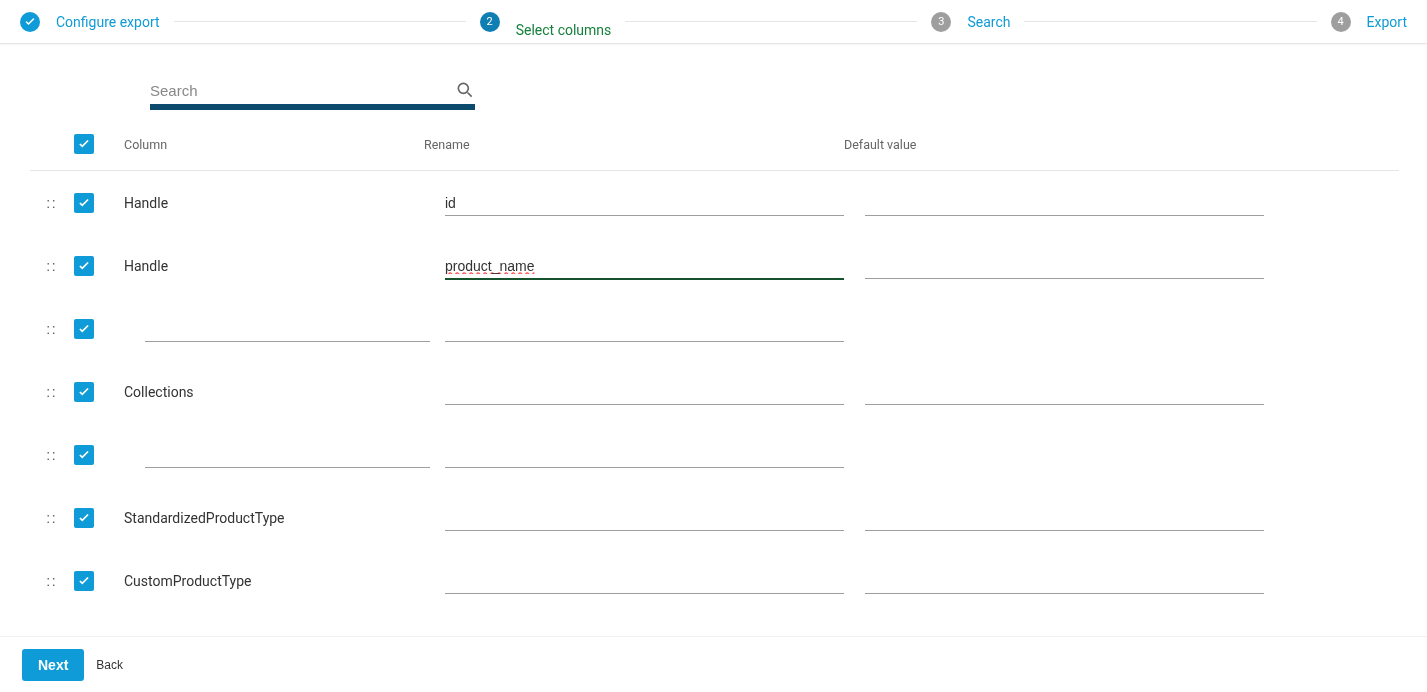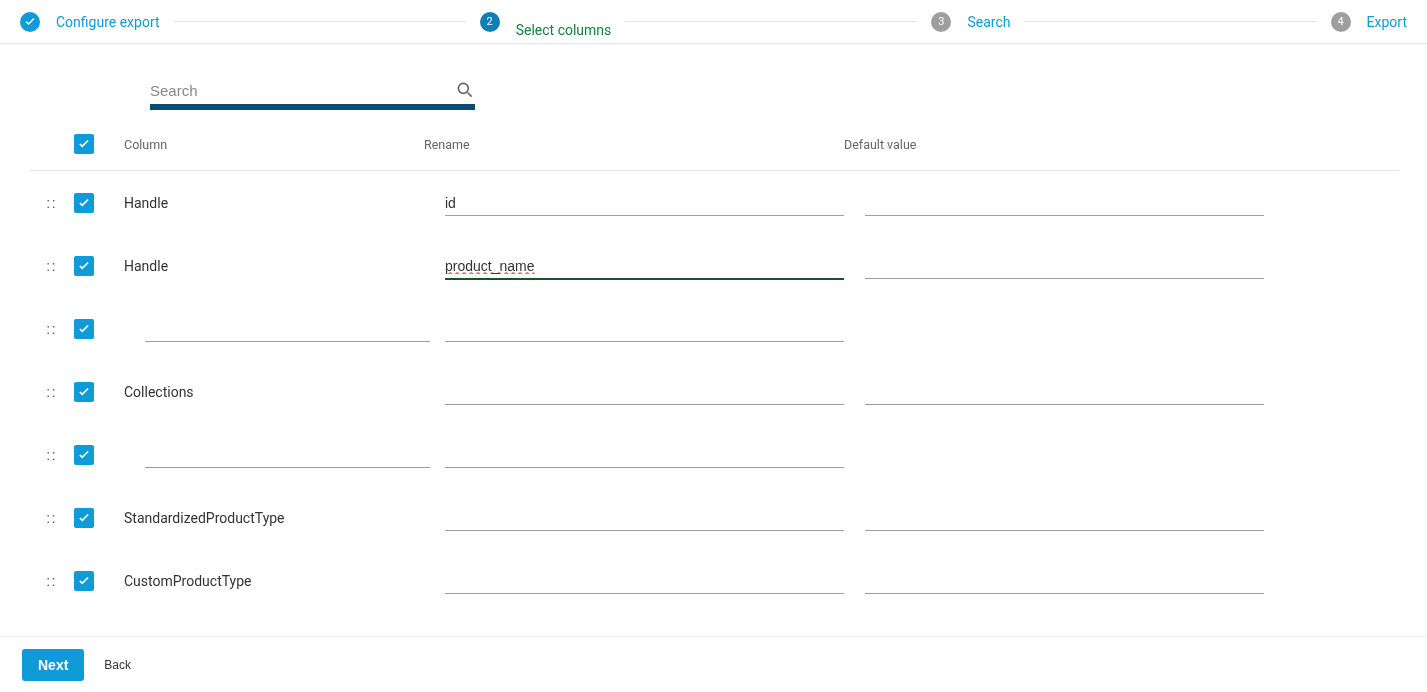--- a/index.html
+++ b/index.html
@@ -150,21 +150,21 @@
   .grid::-webkit-scrollbar-track { background: #f0f0f0; }
   .grid::-webkit-scrollbar-thumb { background: #c4c4c4; }
 
   
   .footer {
     position: absolute;
     left: 0; right: 0; bottom: 0;
     height: 56px;
     display: flex;
     align-items: center;
-    gap: 20px;
+    gap: 12px;
     padding-left: 22px;
     background: #fff;
     border-top: 1px solid #f0f0f0;
     margin-top: 19px;
   }
   .btn-primary {
     background: #0f9bd7;
     color: #fff;
     border: none;
     padding: 8px 16px;

